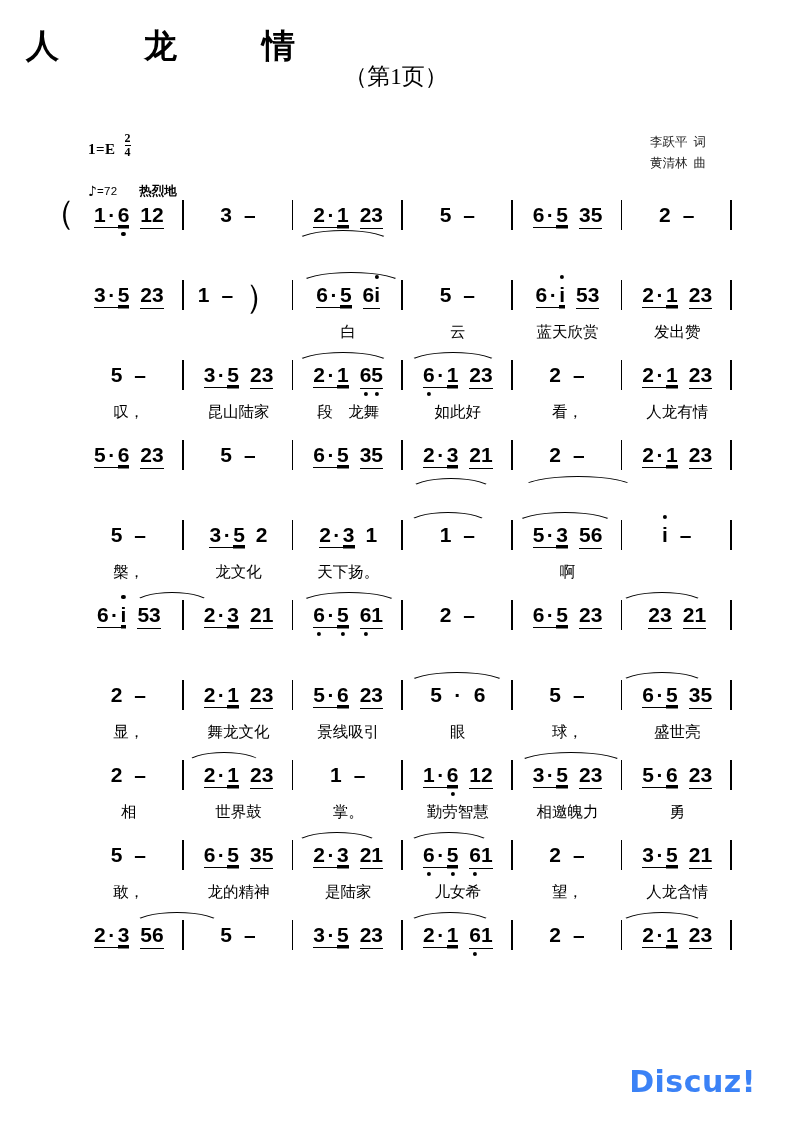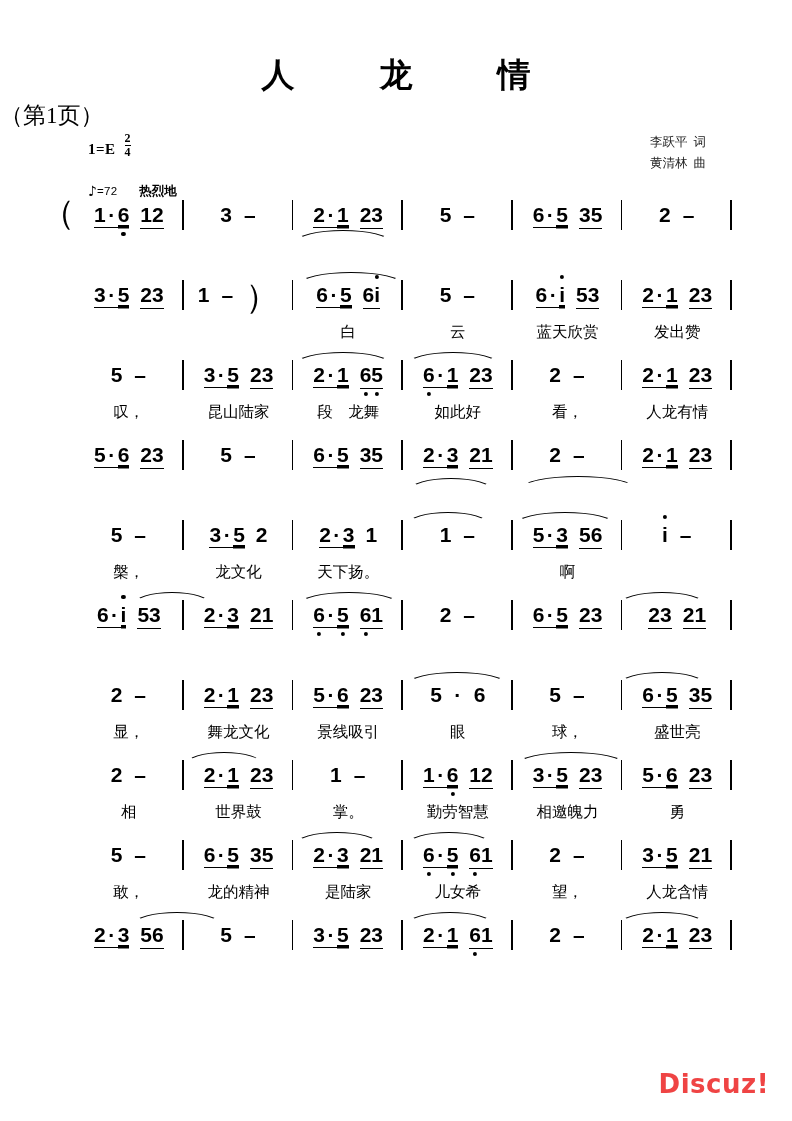--- a/index.html
+++ b/index.html
@@ -9,33 +9,34 @@
   body {
     width: 792px; height: 1121px;
     position: relative;
     font-family: "Liberation Serif", "DejaVu Serif", serif;
     color: #000;
     overflow: hidden;
   }
 
   
   #score-title {
-    text-align: center;
+    text-align: left;
     font-family: "Liberation Sans", "DejaVu Sans", sans-serif;
     font-weight: bold;
     font-size: 33px;
     letter-spacing: 26px;
     text-indent: 26px;
-    padding-top: 58px;
+    padding-top: 29px;
     line-height: 1;
   }
   #score-subtitle {
+    text-align: center;
     font-size: 23px;
     font-family: "Liberation Serif", "DejaVu Serif", serif;
-    margin-top: 13px;
+    margin-top: 3px;
     line-height: 1;
   }
 
   #key-block {
     position: absolute;
     left: 88px; top: 131px;
     font-size: 15px;
     font-family: "Liberation Serif", "DejaVu Serif", serif;
     display: flex; align-items: center;
   }
@@ -201,25 +202,25 @@
     flex: 1 1 0;
     display: flex;
     justify-content: center;
     align-items: flex-start;
   }
   .lyr span { white-space: nowrap; }
 
   
   #watermark {
     position: absolute;
-    right: 23px; bottom: 22px;
+    right: 36px; bottom: 22px;
     font-family: "DejaVu Sans", sans-serif;
-    font-size: 26px;
+    font-size: 30px;
     font-weight: bold;
-    color: #ef4444;
+    color: #3b82f6;
     letter-spacing: .5px;
   }
 </style>
 </head>
 <body>
 
 <div id="score-title">人　龙　情</div>
 <div id="score-subtitle">（第1页）</div>
 
 <div id="key-block">

